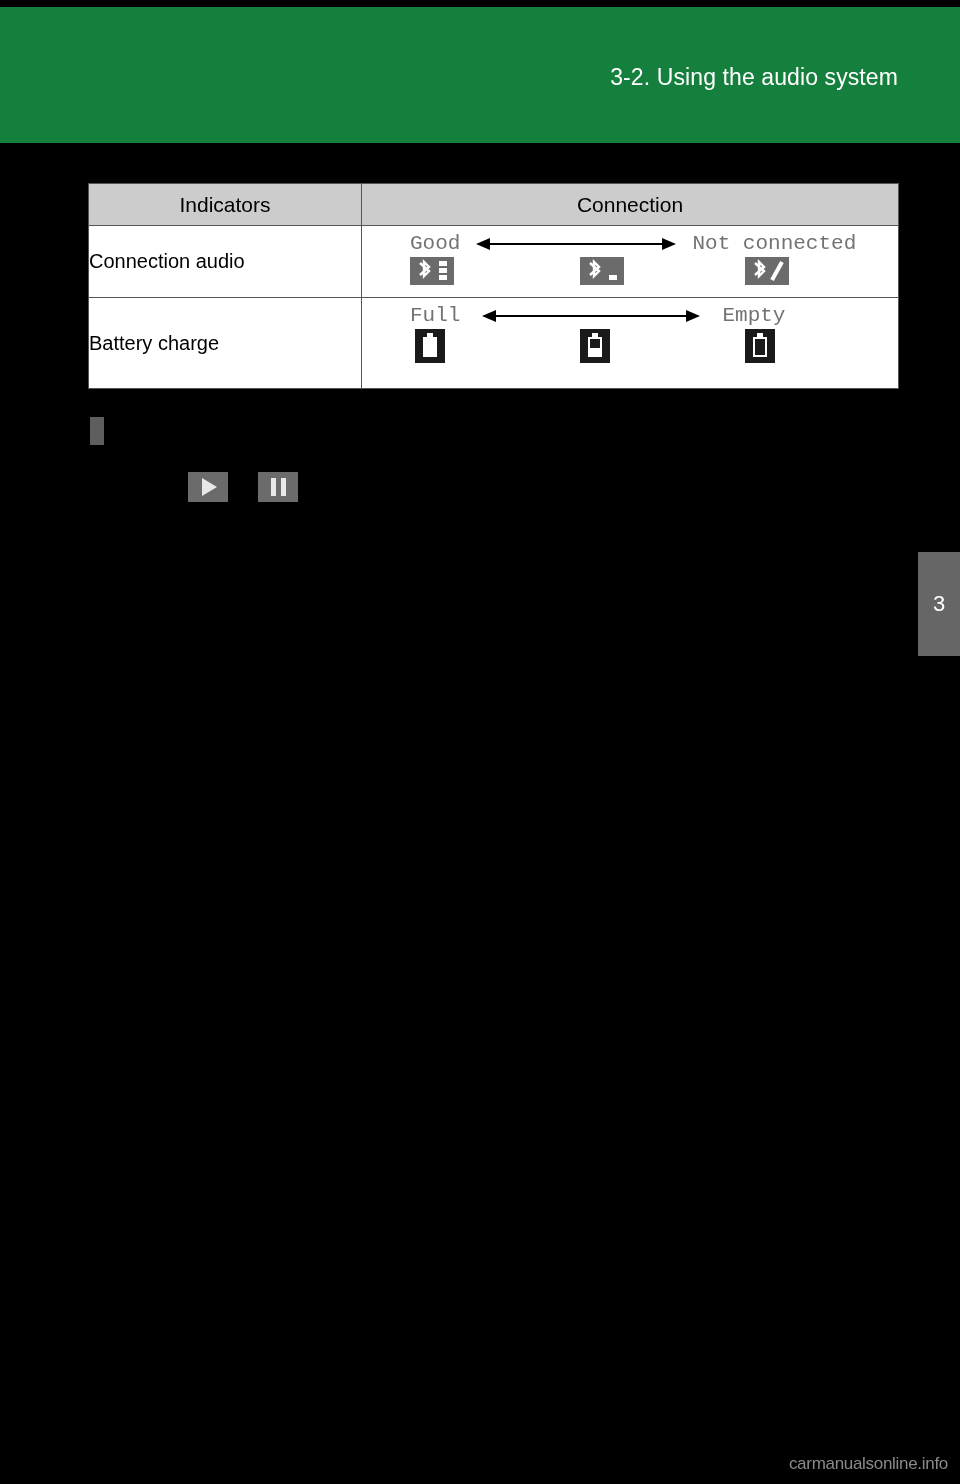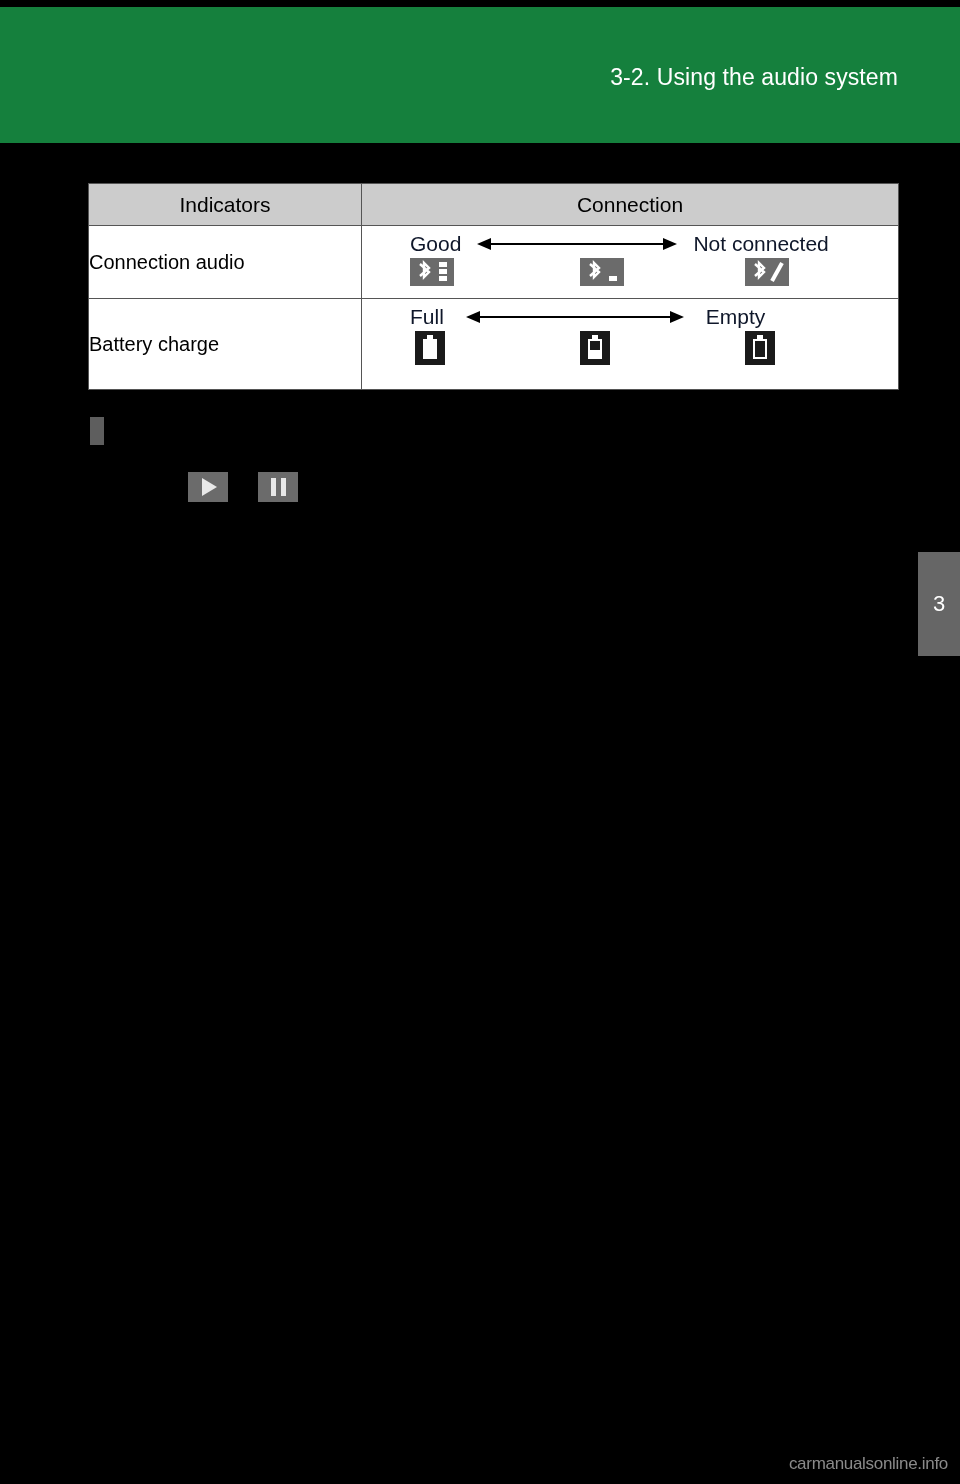--- a/index.html
+++ b/index.html
@@ -108,23 +108,23 @@
   .cond-top {
     display: flex;
     align-items: center;
     justify-content: flex-start;
     padding-left: 48px;
     padding-top: 6px;
     gap: 0px;
   }
   .cond-text {
     font-size: 21px;
-    color: #0f172a;
+    color: #737373;
     white-space: nowrap;
-    font-family: Liberation Sans, sans-serif;
+    font-family: Liberation Mono, monospace;
   }
   .arrow {
     flex: 0 0 auto;
     position: relative;
     height: 16px;
     display: flex;
     align-items: center;
   }
   .arrow-conn { width: 200px; margin: 0 16px; }
   .arrow-batt { width: 218px; margin: 0 22px; }

